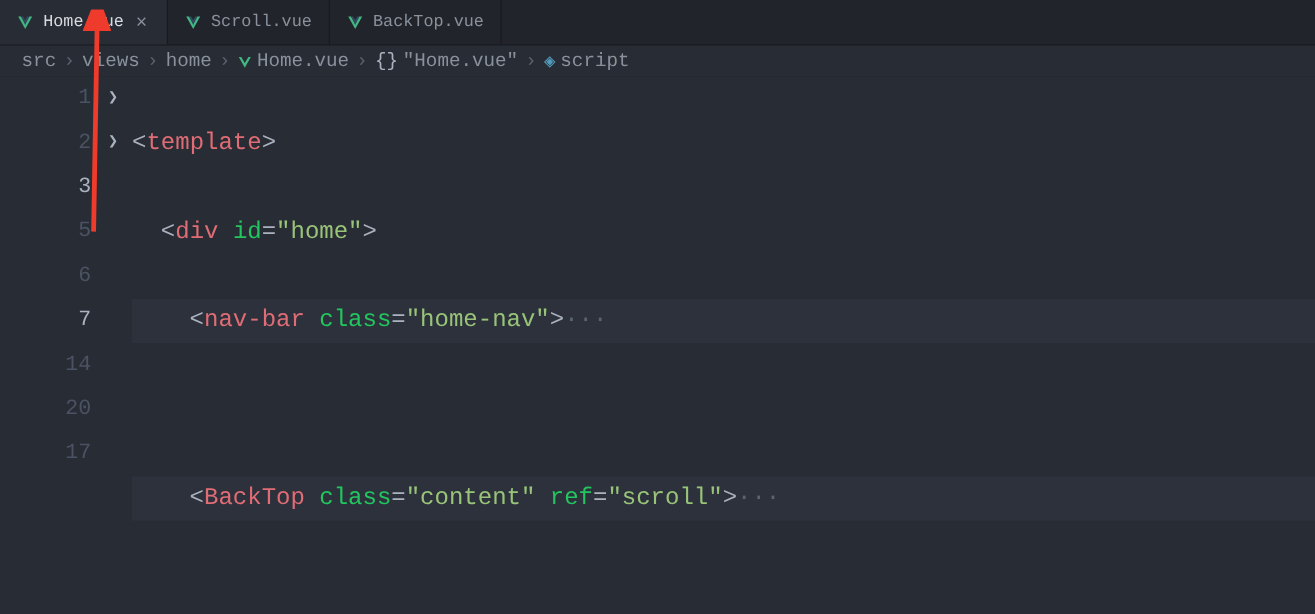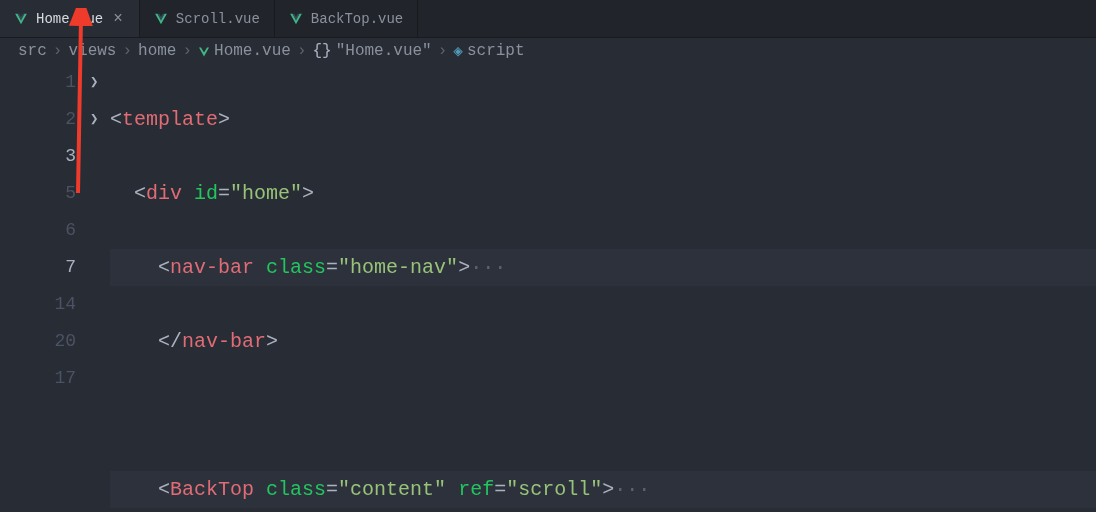--- a/index.html
+++ b/index.html
@@ -189,21 +189,20 @@
     <div></div>
     <div></div>
     <div></div>
     <div></div>
     <div></div>
   </div>
   <div class="code">
 <div class="line"><span class="punct">&lt;</span><span class="tag">template</span><span class="punct">&gt;</span></div>
 <div class="line">  <span class="punct">&lt;</span><span class="tag">div</span> <span class="attr">id</span><span class="punct">=</span><span class="str">"home"</span><span class="punct">&gt;</span></div>
 <div class="line hl">    <span class="punct">&lt;</span><span class="tag">nav-bar</span> <span class="attr">class</span><span class="punct">=</span><span class="str">"home-nav"</span><span class="punct">&gt;</span><span class="dots">···</span></div>
-<div class="line">    <span class="punct">&lt;/</span><span class="tag">nav-bar</span><span class="punct">&gt;</span></div>
 <div class="line"></div>
 <div class="line hl">    <span class="punct">&lt;</span><span class="tag">BackTop</span> <span class="attr">class</span><span class="punct">=</span><span class="str">"content"</span> <span class="attr">ref</span><span class="punct">=</span><span class="str">"scroll"</span><span class="punct">&gt;</span><span class="dots">···</span></div>
 
 
 
 
 
   </div>
 </div>
 

